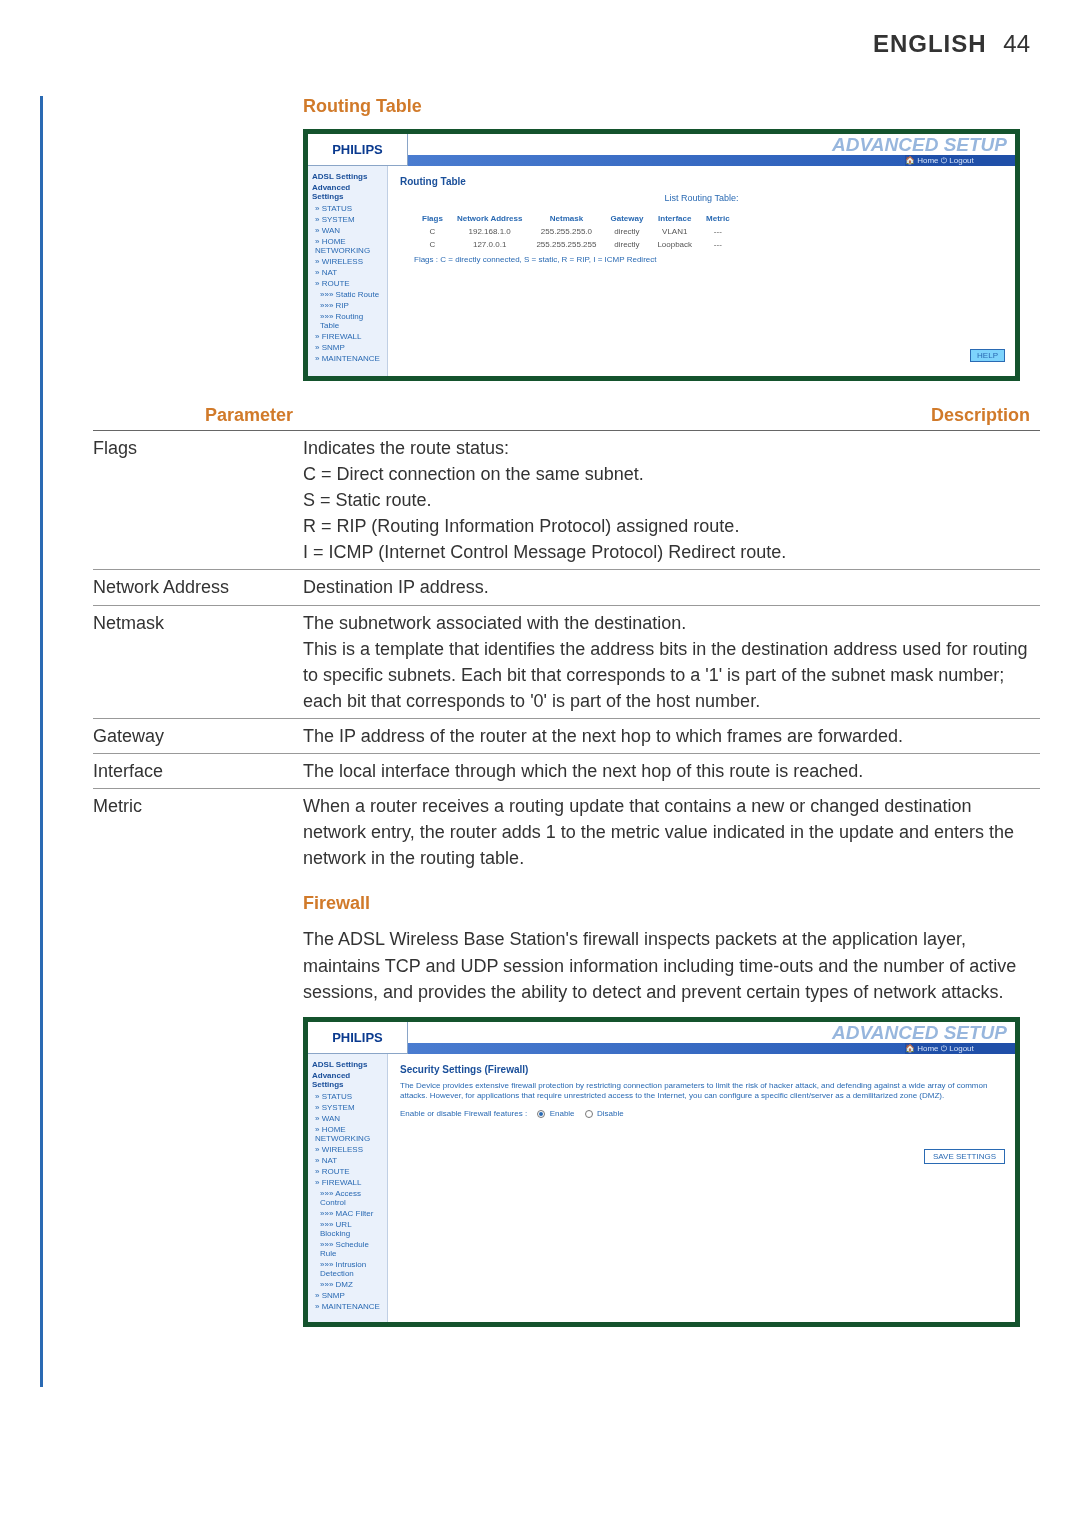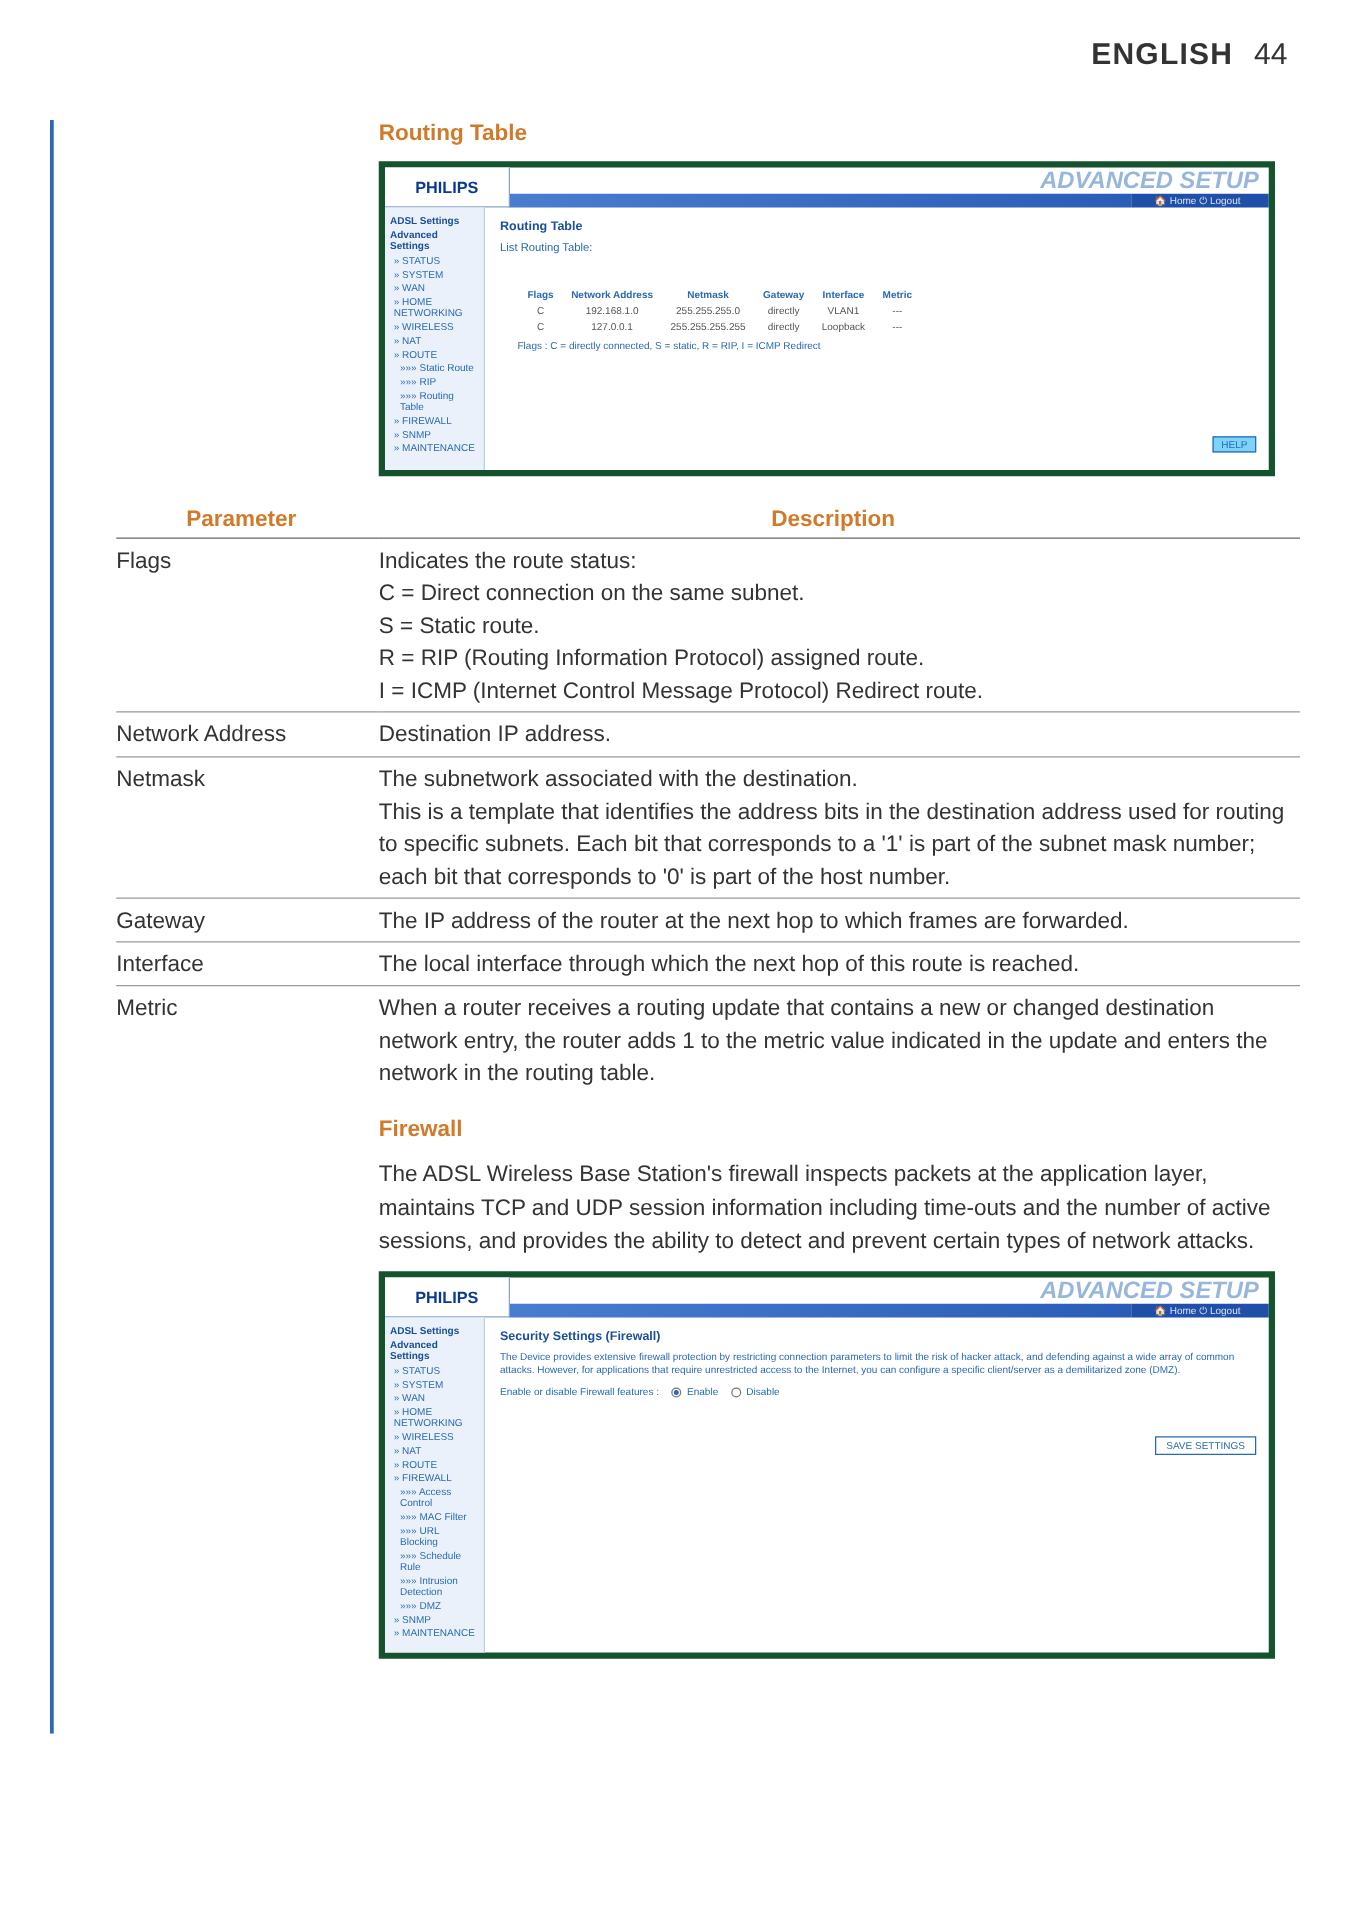--- a/index.html
+++ b/index.html
@@ -67,42 +67,42 @@
   }
   .ss-banner-strip {
     position: absolute;
     height: 11px;
     left: 0; right: 0;
     bottom: 0;
   }
   .ss-strip-bar { position:absolute; left:0; right:110px; bottom:0; height:11px;
     background: linear-gradient(90deg,#4a7cd0 0%,#2a5db8 100%); }
   .ss-strip-right { position:absolute; right:0; width:110px; bottom:0; height:11px;
-    background:#1f4fa8; color:#d7e3f8; font-size:8px; line-height:11px; text-align:center; padding-right:4px;}
+    background:#1f4fa8; color:#d7e3f8; font-size:8px; line-height:11px; text-align:left; padding-right:4px;}
   .ss-body { display:flex; }
   .ss-side {
     width: 80px;
     background: #eaf1fb;
     border-right: 1px solid #c0cfe4;
     padding: 6px 4px 10px 4px;
     font-size: 8px;
     color: #2a6ab3;
   }
   .ss-side .group { color:#1a4f9a; font-weight: bold; margin-bottom:2px; }
   .ss-side .item { color:#2a6ab3; padding:1px 0 1px 3px; cursor:pointer;}
   .ss-side .sub { padding-left: 8px; }
   .ss-main {
     flex: 1;
     padding: 10px 12px;
     color: #2a6ab3;
     position: relative;
     min-height: 210px;
   }
   .ss-main .h1 { font-weight: bold; color:#1a4f9a; font-size:10px; margin-bottom:6px;}
-  .ss-main .h2 { color:#2a6ab3; font-size:9px; margin-bottom:25px;}
+  .ss-main .h2 { color:#2a6ab3; font-size:9px; margin-bottom:8px;text-align:center;}
   .rt-table { font-size:8px; color:#333; margin-left:14px;}
   .rt-table th { font-weight:bold; color:#2a6ab3; padding: 1px 6px; text-align:center;}
   .rt-table td { padding:1px 6px; color:#555; text-align:center;}
   .rt-note { font-size:8px; color:#2a6ab3; margin:3px 0 0 14px;}
   .help-btn {
     position:absolute; right:10px; bottom:14px;
     border:1px solid #2a6ab3; color:#2a6ab3; background:#7dd3fc;
     font-size:8px; padding:1px 6px; cursor:pointer;
   }
   
@@ -117,21 +117,21 @@
   }
   
   .param-table {
     width: calc(100% - 90px);
     margin: 16px 40px 0 50px;
     border-collapse: collapse;
     font-size: 18px;
     color: #333;
   }
   .param-table th {
-    text-align: center;
+    text-align: right;
     color: #d17a2a;
     font-weight: bold;
     padding: 4px 10px 4px 0;
     border-bottom: 1px solid #666;
     vertical-align: top;
   }
   .param-table th.p { width: 210px; }
   .param-table td {
     padding: 4px 10px 4px 0;
     border-bottom: 1px solid #999;

